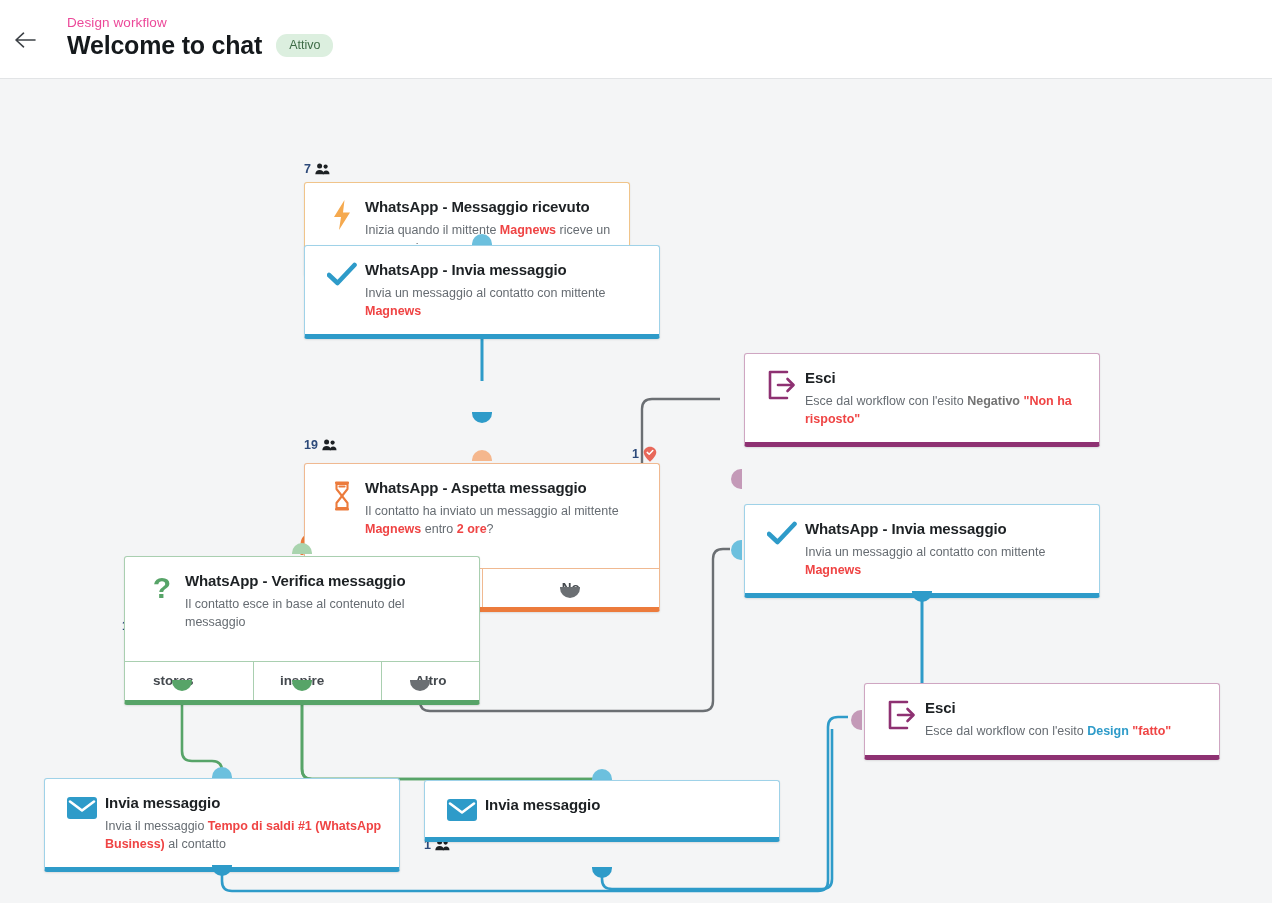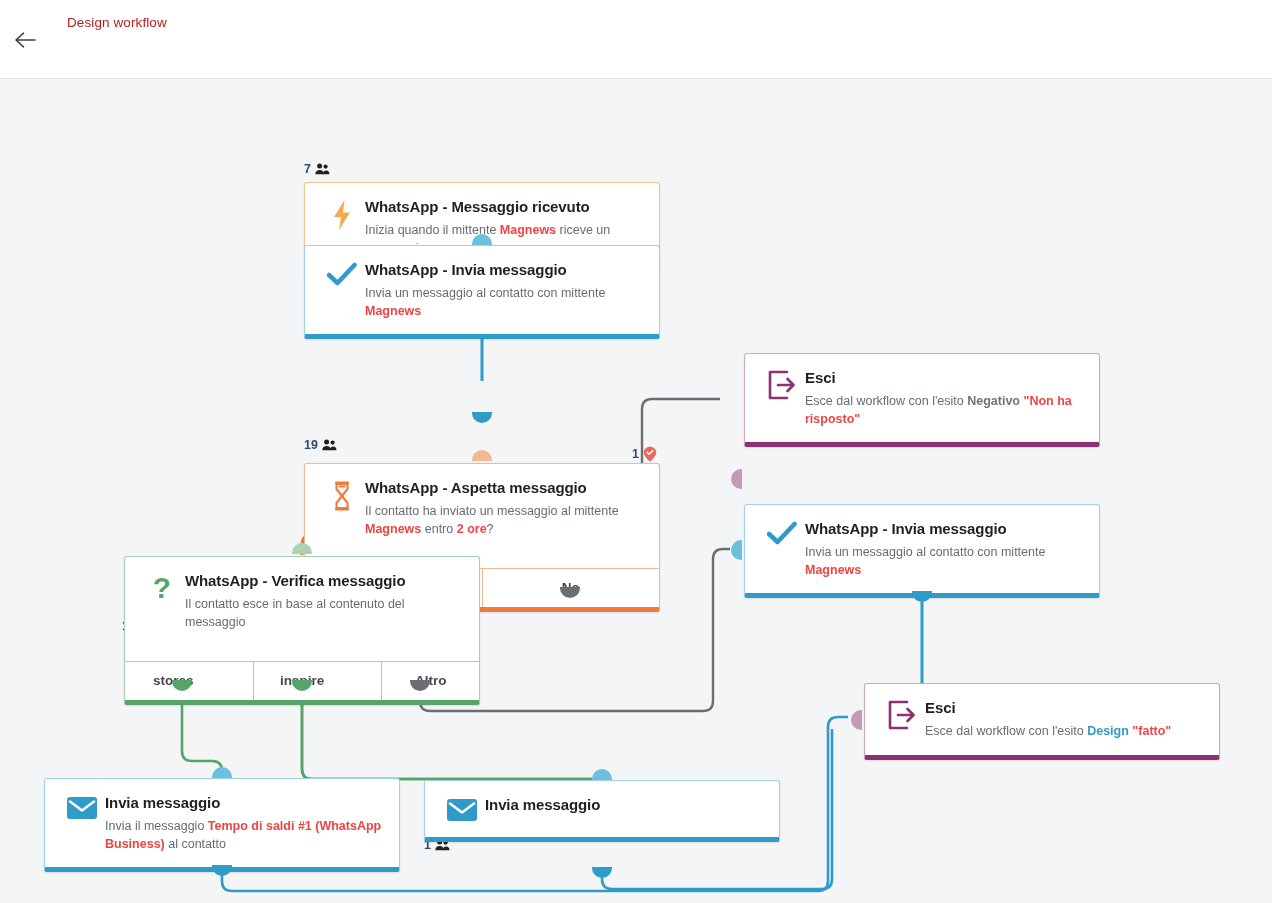--- a/index.html
+++ b/index.html
@@ -20,21 +20,21 @@
     border-bottom: 1px solid #e2e4e6;
   }
   .back-btn {
     position: absolute; left: 10px; top: 24px;
     width: 32px; height: 32px;
     display: flex; align-items: center; justify-content: center;
     cursor: pointer;
   }
   .eyebrow {
     position: absolute; left: 67px; top: 15px;
-    font-size: 13.5px; color: #b91c1c; letter-spacing: .1px;
+    font-size: 13.5px; color: #ec4899; letter-spacing: .1px;
   }
   .title-row {
     position: absolute; left: 67px; top: 31px;
     display: flex; align-items: center; gap: 14px;
   }
   .page-title {
     font-size: 25px; font-weight: bold; color: #15191c; letter-spacing: -.2px;
   }
   .status-badge {
     background: #dcefdf; color: #3d6b45;
@@ -114,20 +114,24 @@
 </head>
 <body>
 
 <div class="header">
   <div class="back-btn">
     <svg width="22" height="16" viewBox="0 0 22 16">
       <path d="M1 8 H20 M1 8 L8.5 1.2 M1 8 L8.5 14.8" fill="none" stroke="#3c4146" stroke-width="1.6" stroke-linecap="round" stroke-linejoin="round"></path>
     </svg>
   </div>
   <div class="eyebrow">Design workflow</div>
+  <div class="title-row">
+    <div class="page-title">Welcome to chat</div>
+    <div class="status-badge">Attivo</div>
+  </div>
 </div>
 
 <div class="canvas">
 
   <svg class="edges">
 
     <path d="M482,113 V165" stroke="#f5a94e" stroke-width="3" fill="none"></path>
 
     <path d="M482,253 V302" stroke="#2e9bc9" stroke-width="3" fill="none"></path>
 
@@ -151,21 +155,21 @@
 
   <div class="badge" style="left:304px; top:83px;">
     <span>7</span>
     <svg width="15" height="12" viewBox="0 0 15 12">
       <circle cx="4.6" cy="3.1" r="2.5" fill="#1d2124"></circle>
       <circle cx="10.6" cy="3.6" r="2.1" fill="#1d2124"></circle>
       <path d="M0.3 11.2c0-2.6 1.9-4.2 4.3-4.2s4.3 1.6 4.3 4.2z" fill="#1d2124"></path>
       <path d="M7.8 11.2c0-2.2 1.4-3.6 3.4-3.6 1.9 0 3.3 1.4 3.3 3.6z" fill="#1d2124"></path>
     </svg>
   </div>
-  <div class="node v-orange" style="left:304px; top:103px; width:356px;">
+  <div class="node v-orange" style="left:304px; top:103px; width:326px;">
     <div class="node-body">
       <div class="node-icon">
         <svg width="22" height="32" viewBox="0 0 22 32">
           <path d="M13.5 1 L3 18 H10 L8 31 L19 13.5 H12 Z" fill="#f5a94e"></path>
         </svg>
       </div>
       <div class="node-text">
         <div class="node-title">WhatsApp - Messaggio ricevuto</div>
         <div class="node-desc">Inizia quando il mittente <b>Magnews</b> riceve un messaggio</div>
       </div>

